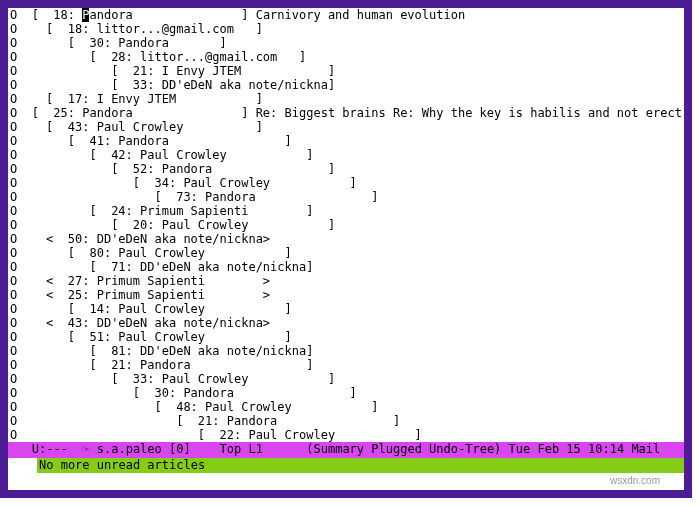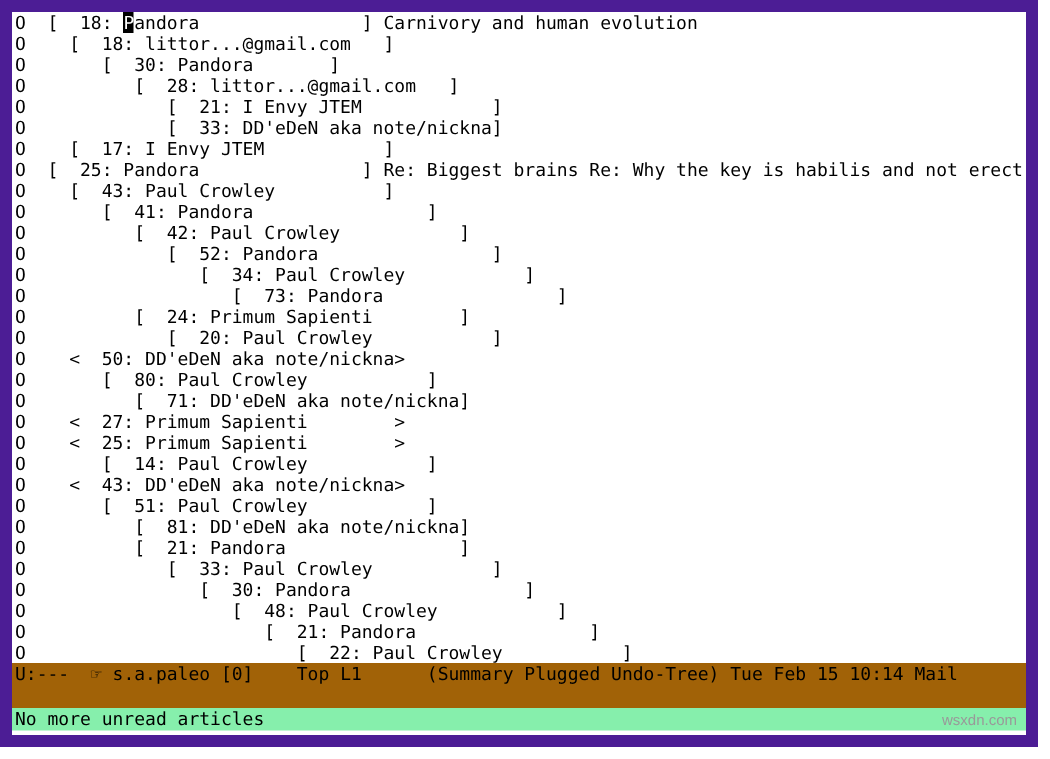--- a/index.html
+++ b/index.html
@@ -1,23 +1,23 @@
 <!DOCTYPE html>
 <html><head>
 <meta charset="utf-8">
 <style>
   html,body{margin:0;padding:0;background:#fff;}
   body{font-family:"DejaVu Sans Mono","Bitstream Vera Sans Mono",Consolas,monospace;font-size:12px;line-height:14px;color:#000;}
   .frame{border:8px solid #4c1d95;width:692px;height:498px;box-sizing:border-box;background:#fff;position:relative;overflow:hidden;}
   .content{white-space:pre;padding:0 2px;}
   .line{height:14px;overflow:hidden;}
   .cursor{background:#000;color:#fff;}
-  .modeline{background:#a16207;color:#000;height:30px;line-height:15px;white-space:pre;padding:0 2px;}
-  .echo{background:#86efac;height:15px;line-height:15px;white-space:pre;padding:0 2px;}
-  .watermark{position:absolute;right:6px;bottom:2px;font-family:Arial,sans-serif;font-size:10px;color:#999;}
+  .modeline{background:#d946ef;color:#000;height:16px;line-height:15px;white-space:pre;padding:0 2px;text-align:center;}
+  .echo{background:#84cc16;height:15px;line-height:15px;white-space:pre;padding:0 2px;margin-left:29px;}
+  .watermark{position:absolute;right:24px;bottom:2px;font-family:Arial,sans-serif;font-size:10px;color:#999;}
 </style>
 </head>
 <body>
 
 <div class="frame">
   <div class="content" id="content"><div class="line">O  [  18: <span class="cursor">P</span>andora               ] Carnivory and human evolution</div><div class="line">O    [  18: littor...@gmail.com   ]</div><div class="line">O       [  30: Pandora       ]</div><div class="line">O          [  28: littor...@gmail.com   ]</div><div class="line">O             [  21: I Envy JTEM            ]</div><div class="line">O             [  33: DD'eDeN aka note/nickna]</div><div class="line">O    [  17: I Envy JTEM           ]</div><div class="line">O  [  25: Pandora               ] Re: Biggest brains Re: Why the key is habilis and not erectus</div><div class="line">O    [  43: Paul Crowley          ]</div><div class="line">O       [  41: Pandora                ]</div><div class="line">O          [  42: Paul Crowley           ]</div><div class="line">O             [  52: Pandora                ]</div><div class="line">O                [  34: Paul Crowley           ]</div><div class="line">O                   [  73: Pandora                ]</div><div class="line">O          [  24: Primum Sapienti        ]</div><div class="line">O             [  20: Paul Crowley           ]</div><div class="line">O    &lt;  50: DD'eDeN aka note/nickna&gt;</div><div class="line">O       [  80: Paul Crowley           ]</div><div class="line">O          [  71: DD'eDeN aka note/nickna]</div><div class="line">O    &lt;  27: Primum Sapienti        &gt;</div><div class="line">O    &lt;  25: Primum Sapienti        &gt;</div><div class="line">O       [  14: Paul Crowley           ]</div><div class="line">O    &lt;  43: DD'eDeN aka note/nickna&gt;</div><div class="line">O       [  51: Paul Crowley           ]</div><div class="line">O          [  81: DD'eDeN aka note/nickna]</div><div class="line">O          [  21: Pandora                ]</div><div class="line">O             [  33: Paul Crowley           ]</div><div class="line">O                [  30: Pandora                ]</div><div class="line">O                   [  48: Paul Crowley           ]</div><div class="line">O                      [  21: Pandora                ]</div><div class="line">O                         [  22: Paul Crowley           ]</div></div>
   <div class="modeline"><span>U:---  </span><span>☞</span><span> s.a.paleo [0]    Top L1      (Summary Plugged Undo-Tree) Tue Feb 15 10:14 Mail</span></div>
   <div class="echo"><span>No more unread articles</span></div>
   <div class="watermark">wsxdn.com</div>
 </div>

